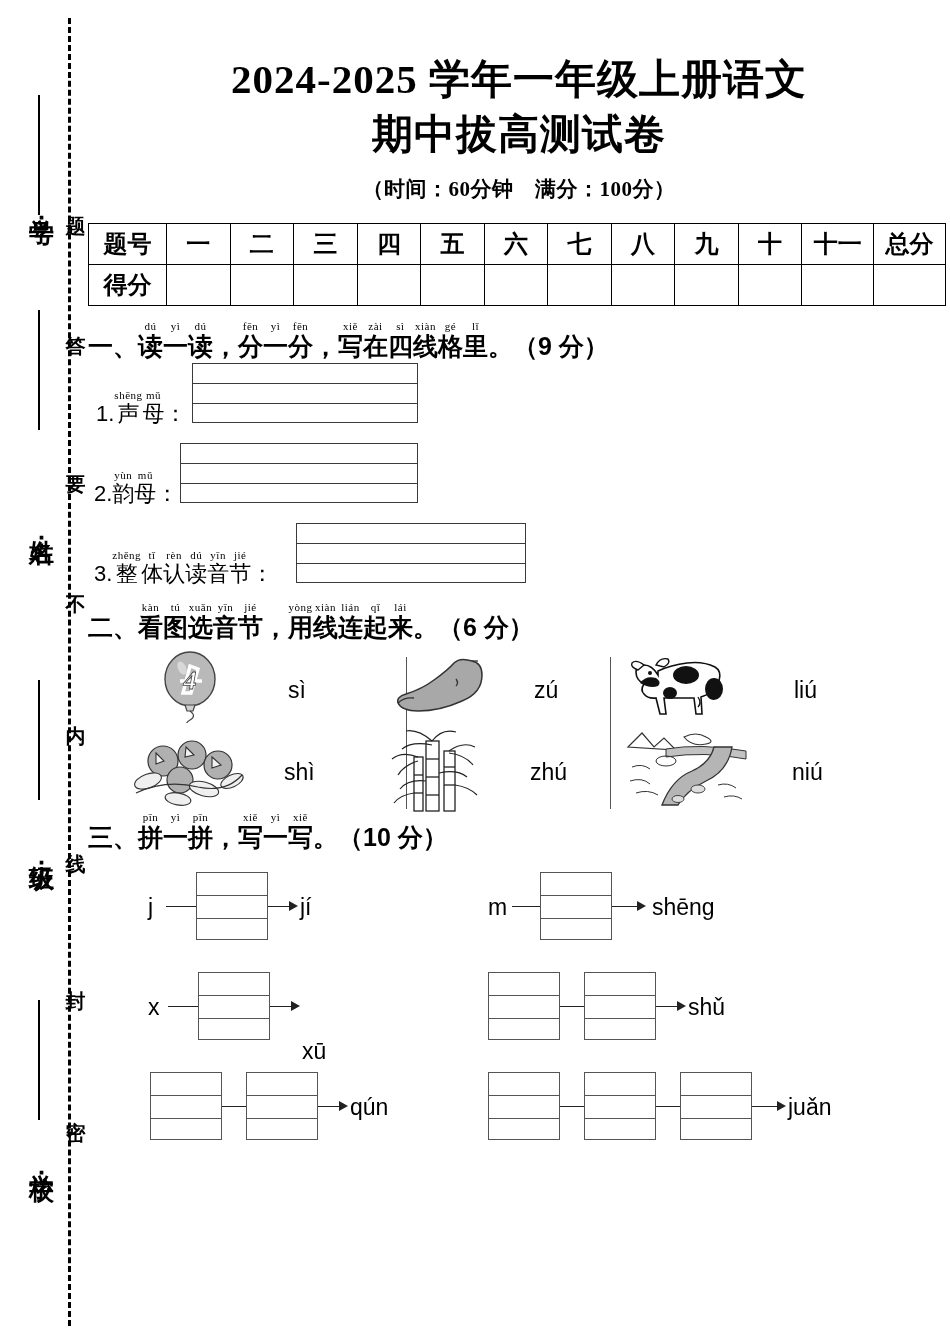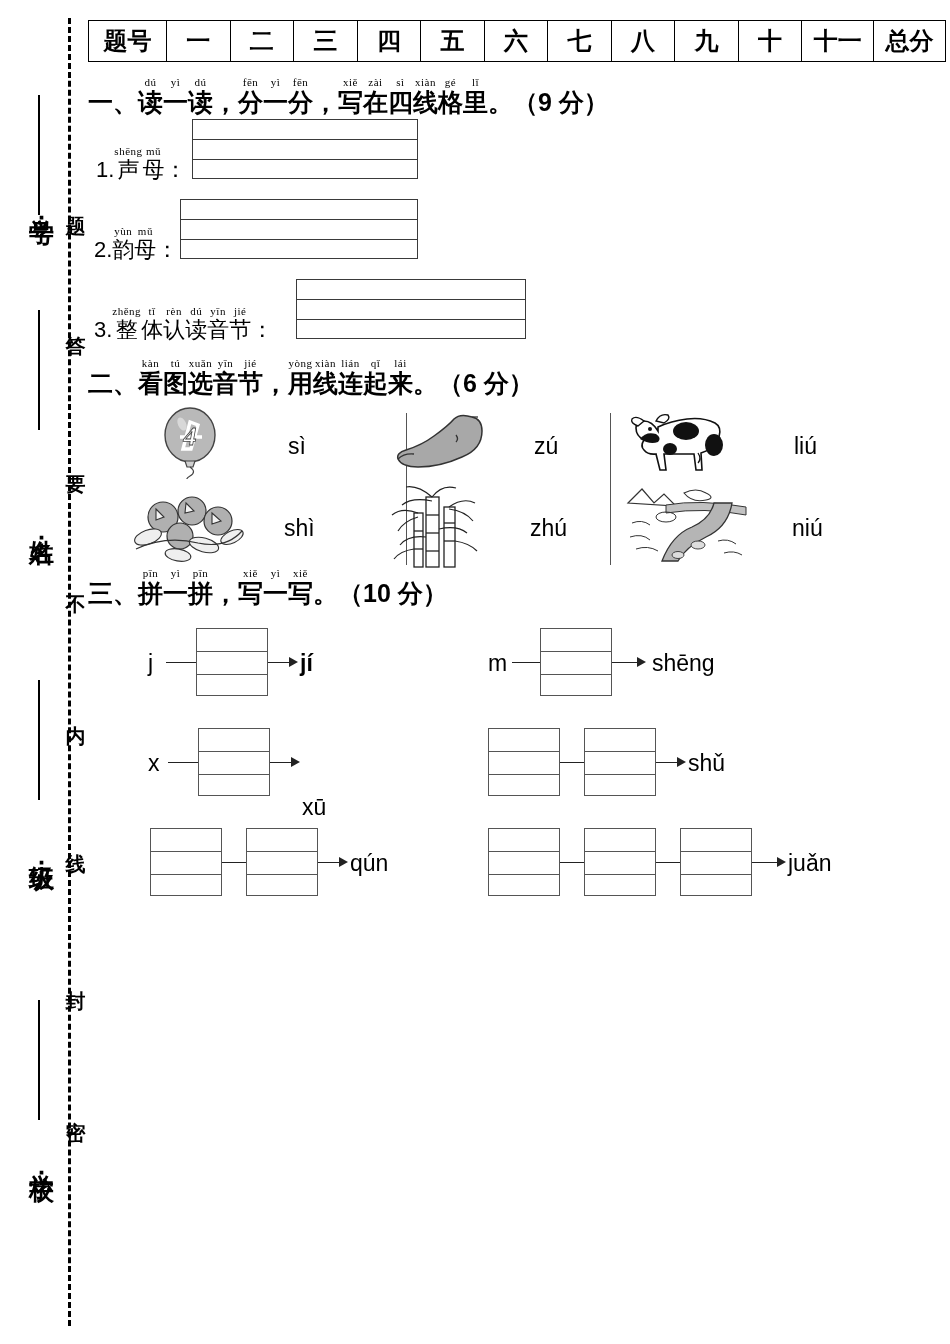--- a/index.html
+++ b/index.html
@@ -260,39 +260,59 @@
     <div class="seal-char" style="top:460px;">要</div>
     <div class="seal-char" style="top:580px;">不</div>
     <div class="seal-char" style="top:710px;">内</div>
     <div class="seal-char" style="top:838px;">线</div>
     <div class="seal-char" style="top:975px;">封</div>
     <div class="seal-char" style="top:1105px;">密</div>
   </div>
 
   <div id="main">
 
+    <div class="doc-title">
+      <div>2024-2025 学年一年级上册语文</div>
+      <div>期中拔高测试卷</div>
+    </div>
+    <div class="doc-subtitle">（时间：60分钟　满分：100分）</div>
 
     <div class="score-wrap">
       <table class="score">
         <tbody>
             <tr>
           <td class="lab">题号</td>
           <td class="c">一</td>
           <td class="c">二</td>
           <td class="c">三</td>
           <td class="c">四</td>
           <td class="c">五</td>
           <td class="c">六</td>
           <td class="c">七</td>
           <td class="c">八</td>
           <td class="c">九</td>
           <td class="c">十</td>
           <td class="c-wide">十一</td>
           <td class="c-wide">总分</td>
         </tr>
+        <tr>
+          <td class="lab">得分</td>
+          <td class="c"></td>
+          <td class="c"></td>
+          <td class="c"></td>
+          <td class="c"></td>
+          <td class="c"></td>
+          <td class="c"></td>
+          <td class="c"></td>
+          <td class="c"></td>
+          <td class="c"></td>
+          <td class="c"></td>
+          <td class="c-wide"></td>
+          <td class="c-wide"></td>
+        </tr>
       </tbody>
         </table>
     </div>
 
     <div class="q-head">
       <span class="plain">一、</span><span class="ruby"><span class="rt">dú</span><span class="rb">读</span></span><span class="ruby"><span class="rt">yì</span><span class="rb">一</span></span><span class="ruby"><span class="rt">dú</span><span class="rb">读</span></span><span class="ruby"><span class="rt"></span><span class="rb">，</span></span><span class="ruby"><span class="rt">fēn</span><span class="rb">分</span></span><span class="ruby"><span class="rt">yì</span><span class="rb">一</span></span><span class="ruby"><span class="rt">fēn</span><span class="rb">分</span></span><span class="ruby"><span class="rt"></span><span class="rb">，</span></span><span class="ruby"><span class="rt">xiě</span><span class="rb">写</span></span><span class="ruby"><span class="rt">zài</span><span class="rb">在</span></span><span class="ruby"><span class="rt">sì</span><span class="rb">四</span></span><span class="ruby"><span class="rt">xiàn</span><span class="rb">线</span></span><span class="ruby"><span class="rt">gé</span><span class="rb">格</span></span><span class="ruby"><span class="rt">lǐ</span><span class="rb">里</span></span><span class="plain">。（9 分）</span>
     </div>
 
 
     <div class="sub-item">
@@ -448,21 +468,21 @@
 
       <div class="pin-group" style="left:60px;top:10px;">
         <div class="pin-init" style="left:0;top:30px;">j</div>
         <div class="seg" style="left:18px;top:42px;width:30px;"></div>
         <div class="box3" style="left:48px;top:8px;width:72px;height:68px;">
           <div class="ln" style="top:22px;"></div>
           <div class="ln" style="top:45px;"></div>
         </div>
         <div class="seg" style="left:120px;top:42px;width:22px;"></div>
         <div class="arrow-head" style="left:141px;top:37px;"></div>
-        <div class="pin-res" style="left:152px;top:30px;font-weight:bold;">jí</div>
+        <div class="pin-res" style="left:152px;top:30px;">jí</div>
       </div>
 
       <div class="pin-group" style="left:400px;top:10px;">
         <div class="pin-init" style="left:0;top:30px;">m</div>
         <div class="seg" style="left:24px;top:42px;width:28px;"></div>
         <div class="box3" style="left:52px;top:8px;width:72px;height:68px;">
           <div class="ln" style="top:22px;"></div>
           <div class="ln" style="top:45px;"></div>
         </div>
         <div class="seg" style="left:124px;top:42px;width:26px;"></div>

